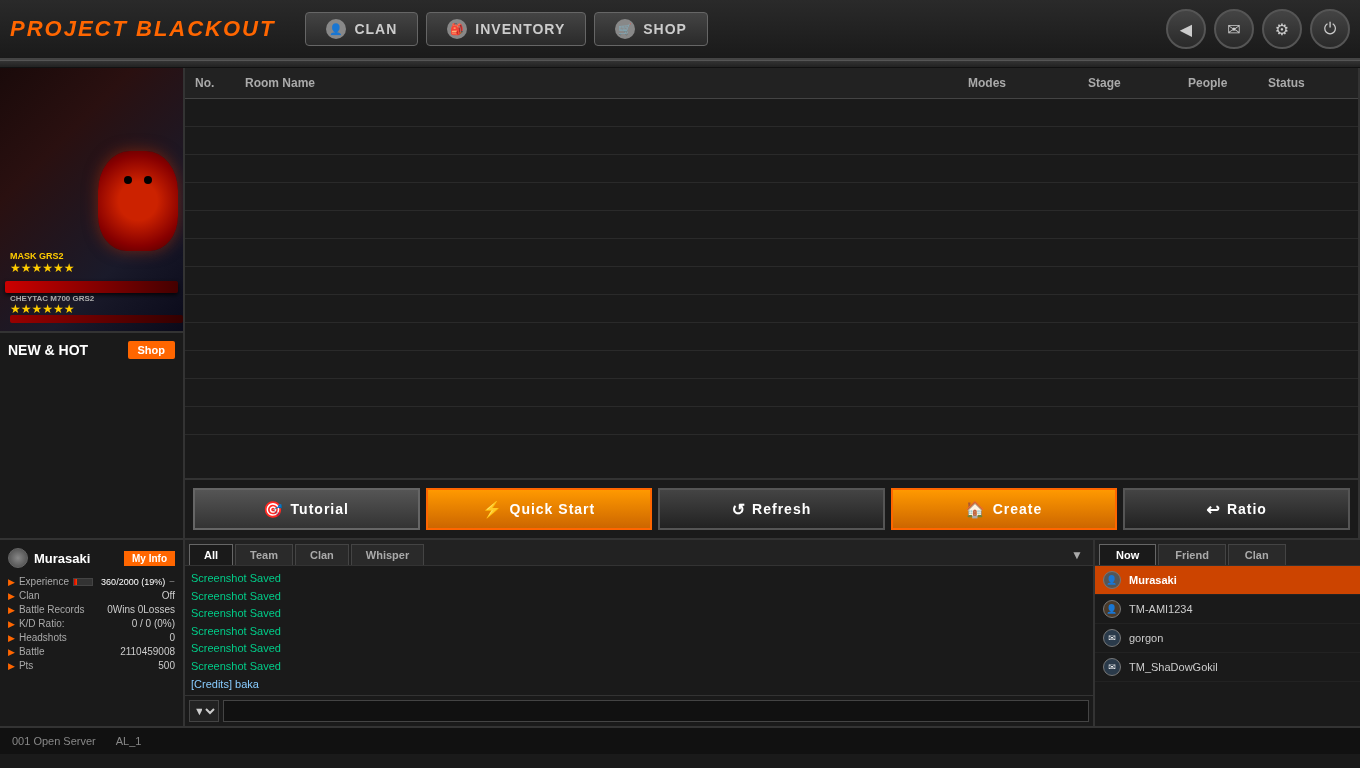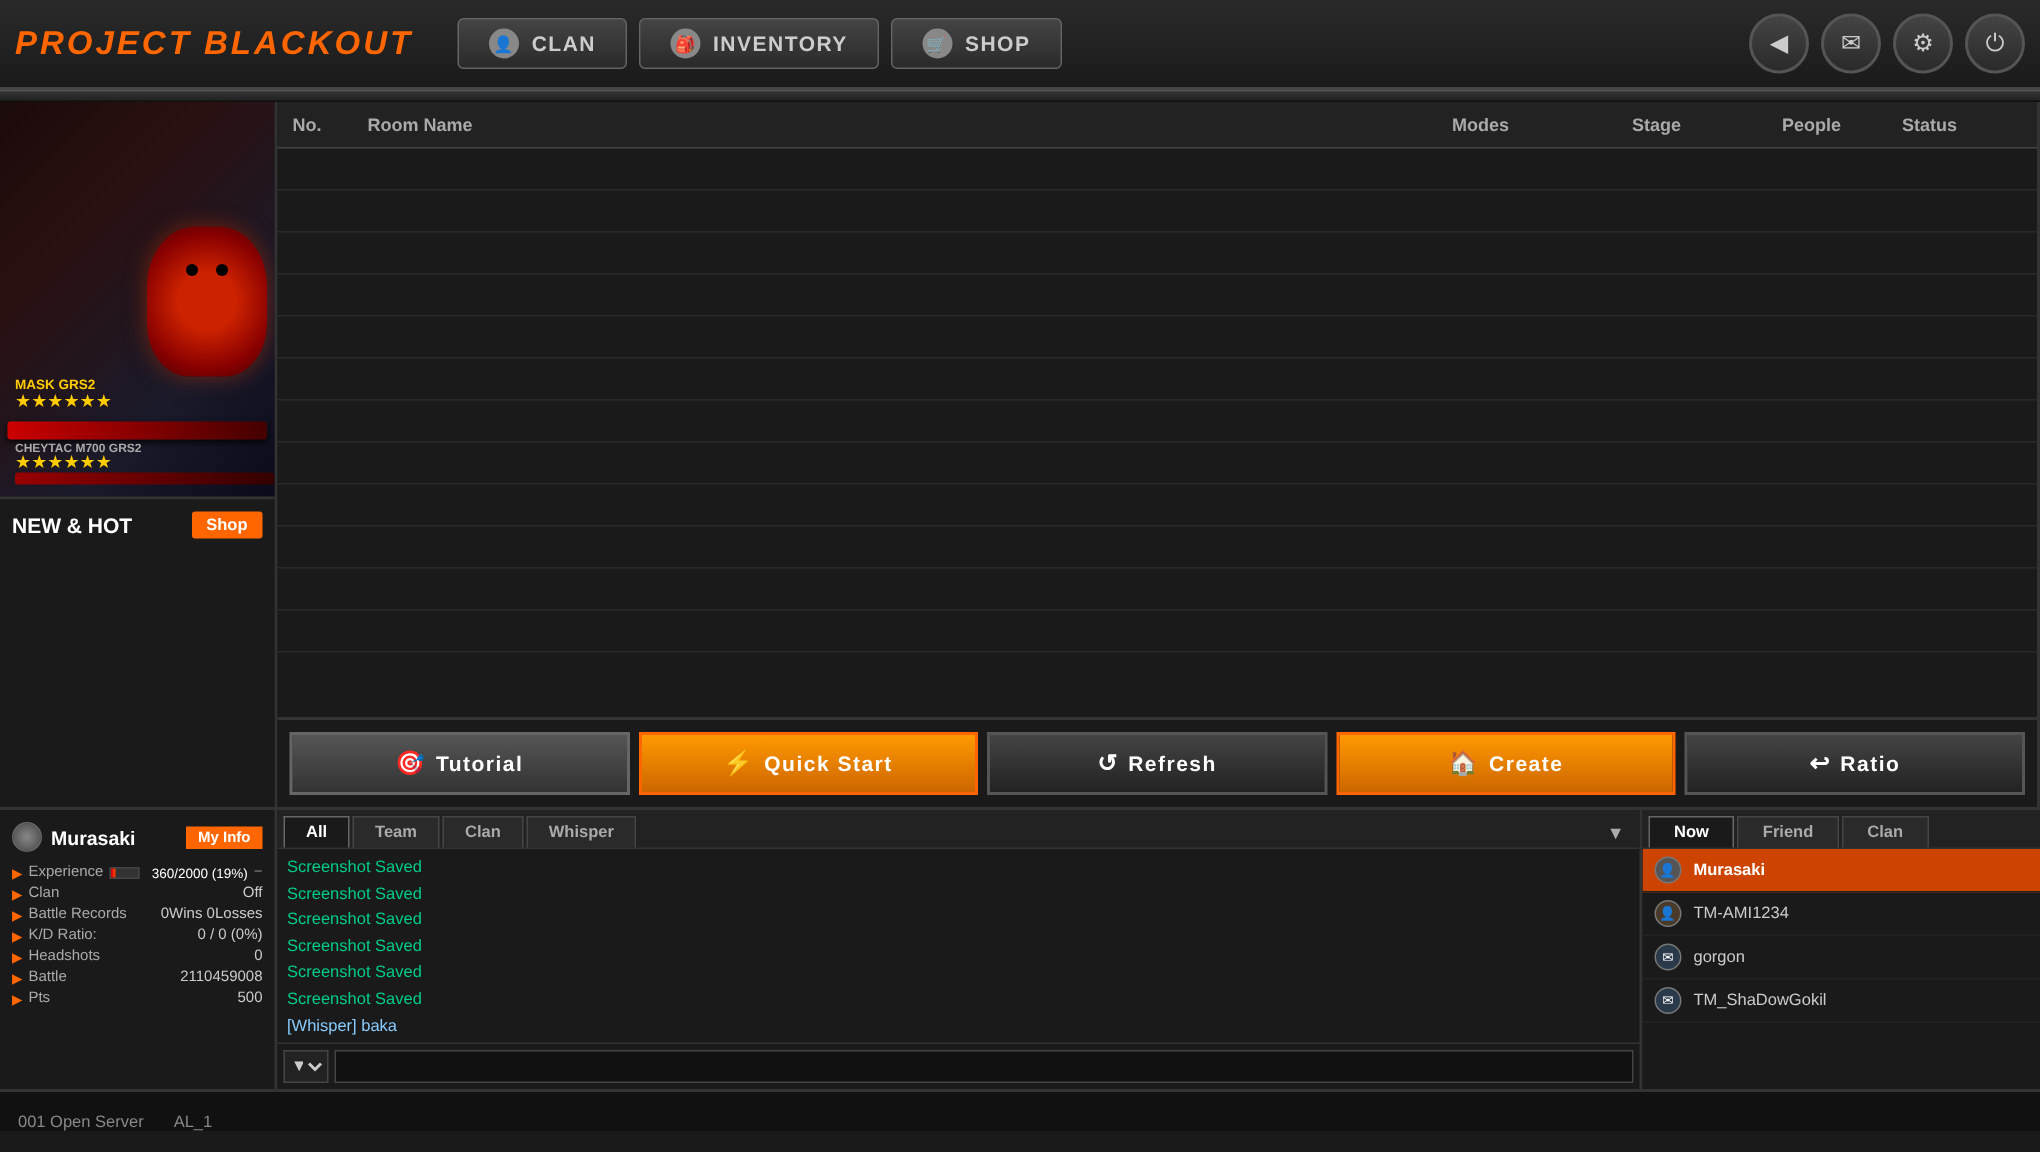--- a/index.html
+++ b/index.html
@@ -611,21 +611,21 @@
       white-space: nowrap;
     }
 
     
     #status-bar {
       width: 100%;
       height: 28px;
       background: #111;
       border-top: 2px solid #333;
       display: flex;
-      align-items: flex-end;
+      align-items: center;
       padding: 0 12px;
       gap: 20px;
       font-size: 11px;
       color: #888;
     }
 
     
     ::-webkit-scrollbar { width: 8px; }
     ::-webkit-scrollbar-track { background: #111; }
     ::-webkit-scrollbar-thumb { background: #444; border-radius: 2px; }
@@ -886,21 +886,21 @@
       <div class="chat-tab">Whisper</div>
       <div class="chat-tab-arrow">▼</div>
     </div>
     <div id="chat-messages">
       <div class="chat-message">Screenshot Saved</div>
       <div class="chat-message">Screenshot Saved</div>
       <div class="chat-message">Screenshot Saved</div>
       <div class="chat-message">Screenshot Saved</div>
       <div class="chat-message">Screenshot Saved</div>
       <div class="chat-message">Screenshot Saved</div>
-      <div class="chat-message player">[Whisper] baka</div>
+      <div class="chat-message player">[Credits] baka</div>
     </div>
     <div id="chat-input-row">
       <select class="chat-input-dropdown">
         <option>▼</option>
       </select>
       <input class="chat-input-field" type="text" style="">
     </div>
   </div>
 
   <div id="online-panel">

